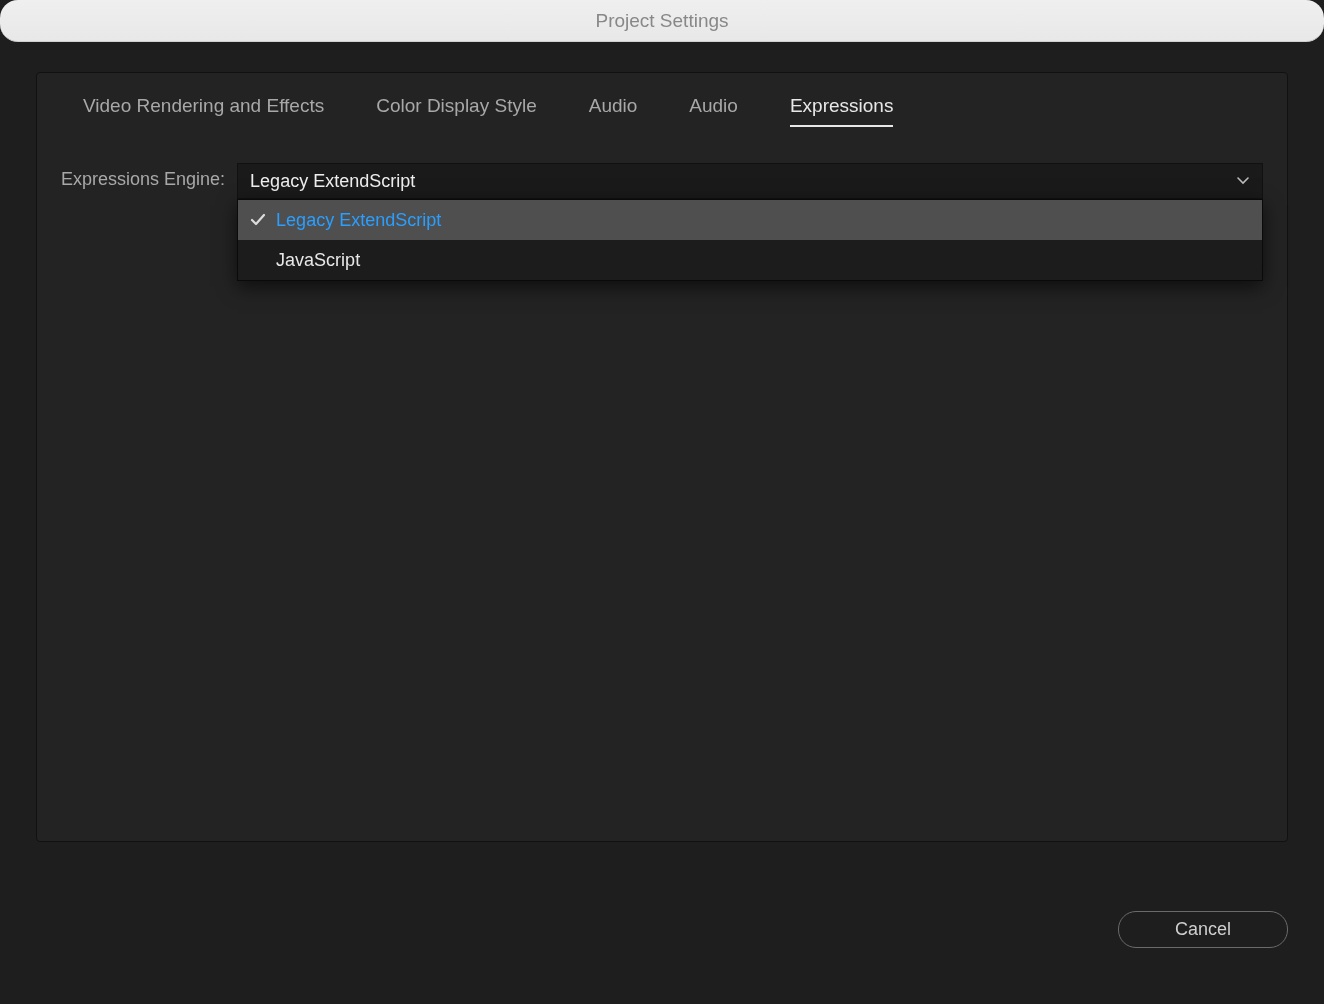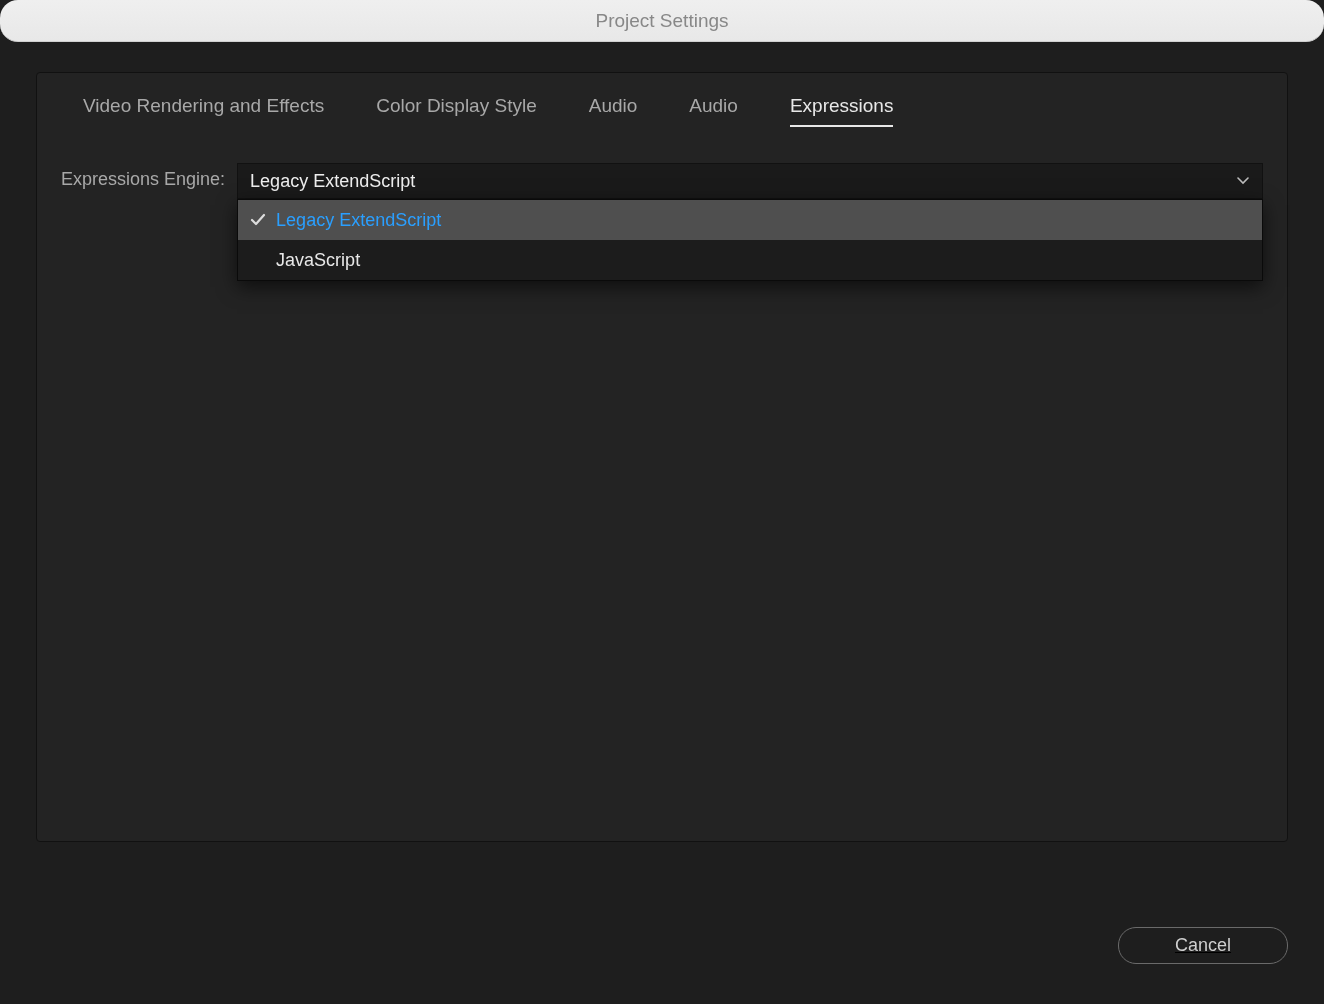--- a/index.html
+++ b/index.html
@@ -131,25 +131,24 @@
       width: 26px;
       display: flex;
       align-items: center;
       justify-content: flex-start;
     }
     .option-label {
       flex: 1;
     }
     .footer-buttons {
       position: absolute;
-      bottom: 40px;
+      bottom: 56px;
       right: 36px;
       display: flex;
       gap: 22px;
-      text-decoration: underline;
     }
     .btn {
       height: 37px;
       width: 170px;
       border-radius: 18px;
       font-size: 18px;
       display: flex;
       align-items: center;
       justify-content: center;
       cursor: pointer;

